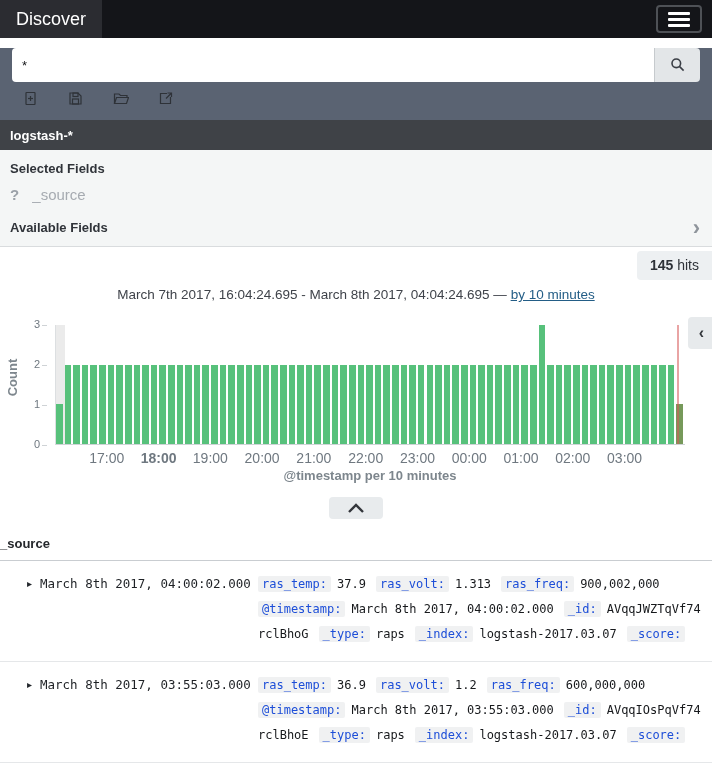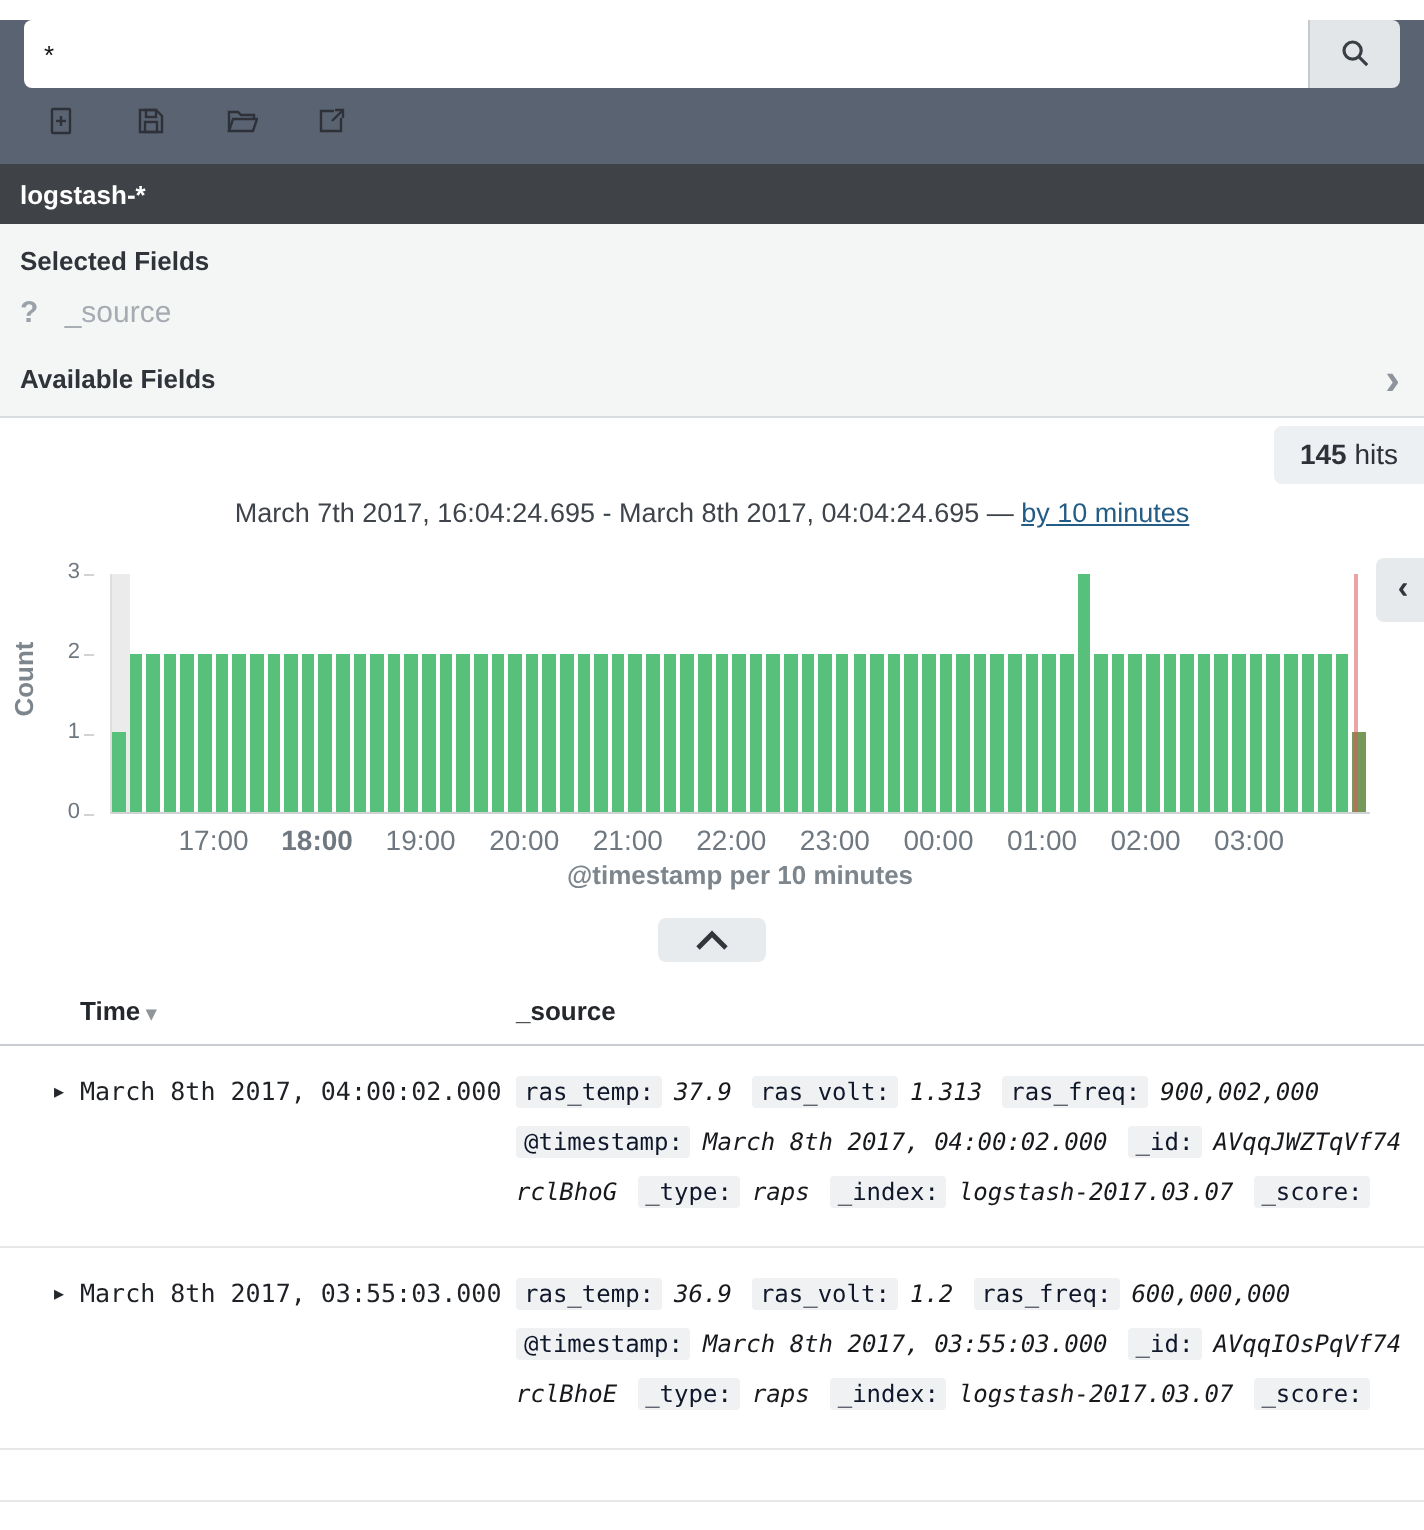--- a/index.html
+++ b/index.html
@@ -73,29 +73,39 @@
   .thead { display:flex; margin-top:9px; border-bottom:1px solid #c9cdd1; padding:8px 0 9px; }
   .th-time { margin-left:40px; width:218px; font-weight:bold; font-size:13px; color:#24272b; }
   .th-time .sort { color:#8e959b; font-size:10px; margin-left:3px; }
   .th-source { font-weight:bold; font-size:13px; color:#24272b; }
   .trow { display:flex; border-bottom:1px solid #e5e7e9; padding:11px 0 14px; }
   .tcaret { width:40px; padding-left:27px; padding-top:6px; font-size:10px; color:#24282d; cursor:pointer; }
   .ttime { width:218px; font-family:"DejaVu Sans Mono", monospace; font-size:12.5px;
     color:#1e2125; padding-top:4px; }
   .tsource { flex:1; padding-right:6px; font-family:"DejaVu Sans Mono", monospace;
     font-size:12px; line-height:25px; color:#17191c; }
-  .fl { background:#f0f1f2; color:#0f172a; padding:1px 4px; border-radius:2px; margin-right:6px; }
-  .fv { margin-right:10px; word-break:break-all;font-style:italic; }
+  .fl { background:#f0f1f2; color:#1d4ed8; padding:1px 4px; border-radius:2px; margin-right:6px; }
+  .fv { margin-right:10px; word-break:break-all; }
   svg { display:block; }
 </style>
 </head>
 <body>
 
 <div class="app">
 
+  <header class="topnav">
+    <div class="app-tab">
+      <span>Discover</span>
+    </div>
+    <button class="menu-btn">
+      <i></i>
+      <i></i>
+      <i></i>
+    </button>
+  </header>
 
   <section class="querybar">
     <div class="search-row">
       <input type="text" value="*" style="">
       <button class="search-btn">
         <span>
           <svg width="16" height="16" viewBox="0 0 16 16" fill="none" stroke="#3a3e45" stroke-width="1.6">
             <circle cx="6.3" cy="6.3" r="4.3"></circle>
               <line x1="9.6" y1="9.6" x2="13.6" y2="13.6"></line>
           </svg>
@@ -268,23 +278,20 @@
 
     <button class="collapse-up">
       <span>
         <svg width="18" height="11" viewBox="0 0 18 11" fill="none" stroke="#33363b" stroke-width="2.4">
           <polyline points="2,9 9,2 16,9"></polyline>
         </svg>
       </span>
     </button>
 
     <div class="thead">
-      <div class="th-time">
-        <span>Time</span><span class="sort">▾</span>
-      </div>
       <div class="th-source">_source</div>
     </div>
     <div id="rows">
         <div class="trow">
           <div class="tcaret">▸</div>
           <div class="ttime">March 8th 2017, 04:00:02.000</div>
           <div class="tsource"><span class="fl">ras_temp:</span><span class="fv">37.9</span><span class="fl">ras_volt:</span><span class="fv">1.313</span><span class="fl">ras_freq:</span><span class="fv">900,002,000</span><span class="fl">@timestamp:</span><span class="fv">March 8th 2017, 04:00:02.000</span><span class="fl">_id:</span><span class="fv">AVqqJWZTqVf74rclBhoG</span><span class="fl">_type:</span><span class="fv">raps</span><span class="fl">_index:</span><span class="fv">logstash-2017.03.07</span><span class="fl">_score:</span></div>
         </div>
         <div class="trow">
           <div class="tcaret">▸</div>

